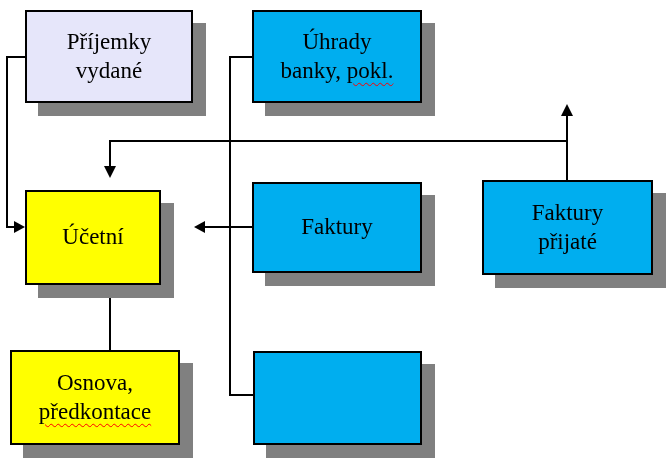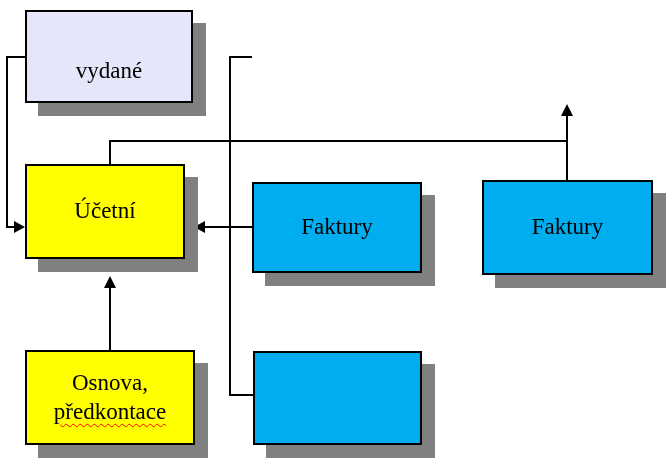--- a/index.html
+++ b/index.html
@@ -47,38 +47,41 @@
     <polygon class="head" points="567,104 561,116 573,116"></polygon>
 
     <polyline class="edge" points="252,227 204,227"></polyline>
     <polygon class="head" points="194,227 205,221 205,233"></polygon>
 
     <polyline class="edge" points="110,350 110,287"></polyline>
     <polygon class="head" points="110,276 104,288 116,288"></polygon>
   </svg>
 
   <div class="node fill-lavender" style="left:25px;top:10px;width:168px;height:93px">
-    <div class="label"><br><span>vydané</span></div>
+    <div class="label"><span>Příjemky</span><br><span>vydané</span></div>
+  </div>
+
+  <div class="node fill-cyan" style="left:252px;top:10px;width:170px;height:93px">
+    <div class="label"><span>Úhrady</span><br><span>banky, </span><span class="wavy">pokl.</span></div>
   </div>
 
 
-
-  <div class="node fill-yellow" style="left:25px;top:164px;width:160px;height:95px">
+  <div class="node fill-yellow" style="left:25px;top:190px;width:136px;height:95px">
     <div class="label"><span>Účetní</span><br></div>
   </div>
 
   <div class="node fill-cyan" style="left:252px;top:182px;width:170px;height:91px">
     <div class="label"><span>Faktury</span><br></div>
   </div>
 
   <div class="node fill-cyan" style="left:482px;top:180px;width:171px;height:95px">
-    <div class="label"><span>Faktury</span><br></div>
+    <div class="label"><span>Faktury</span><br><span>přijaté</span></div>
   </div>
 
-  <div class="node fill-yellow" style="left:25px;top:350px;width:170px;height:95px">
+  <div class="node fill-yellow" style="left:10px;top:350px;width:170px;height:95px">
     <div class="label"><span>Osnova,</span><br><span class="wavy">předkontace</span></div>
   </div>
 
   <div class="node fill-cyan" style="left:253px;top:351px;width:169px;height:94px">
     <div class="label"><br></div>
   </div>
 
 </div>
 
 </body></html>

